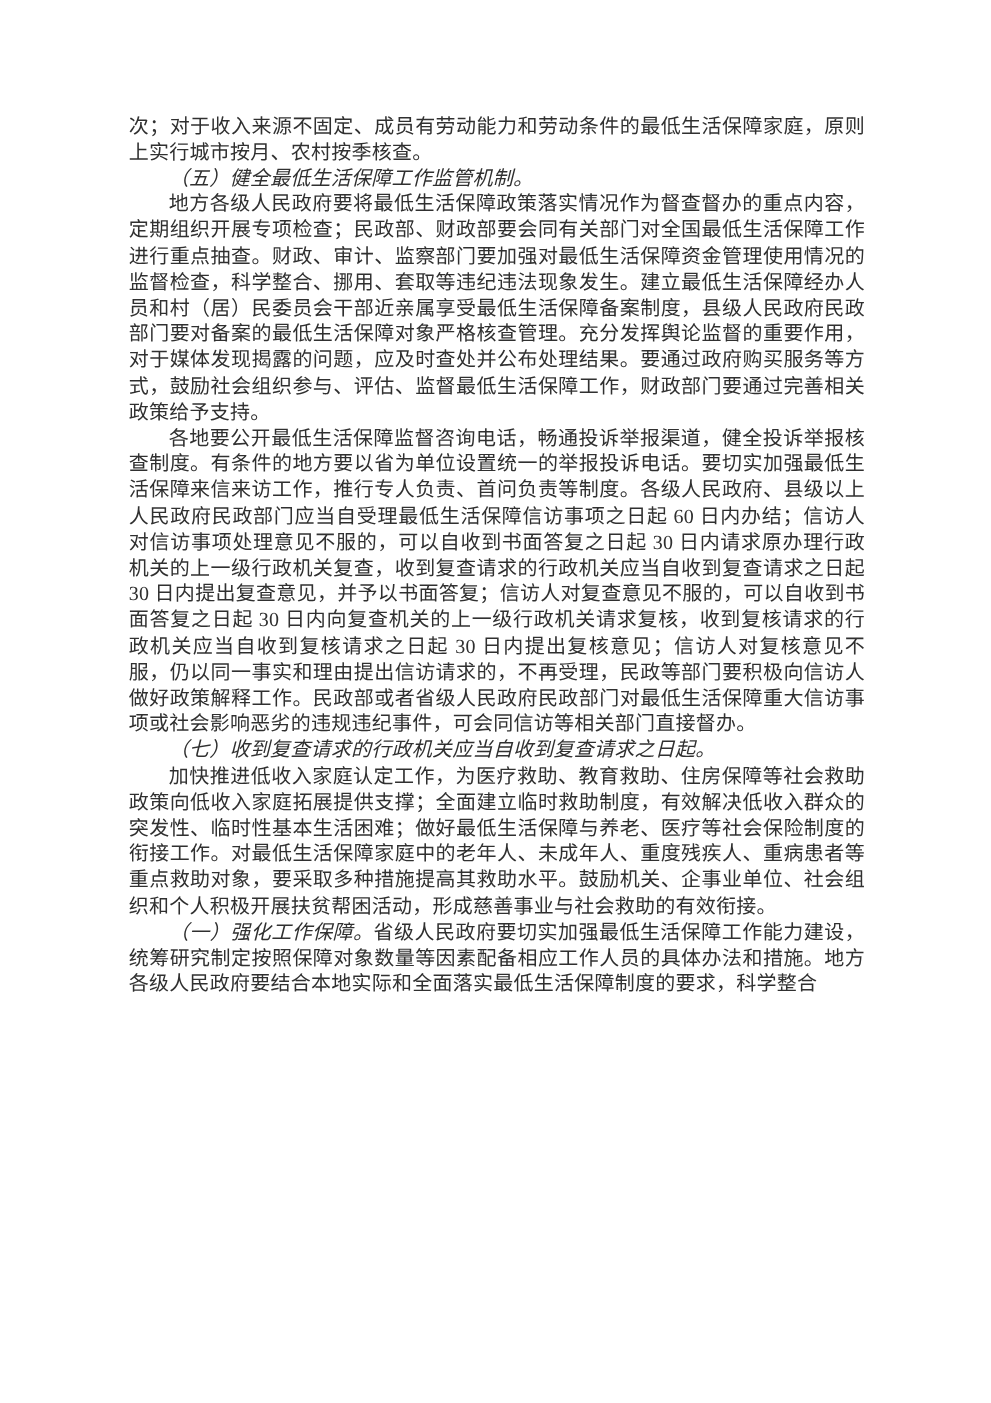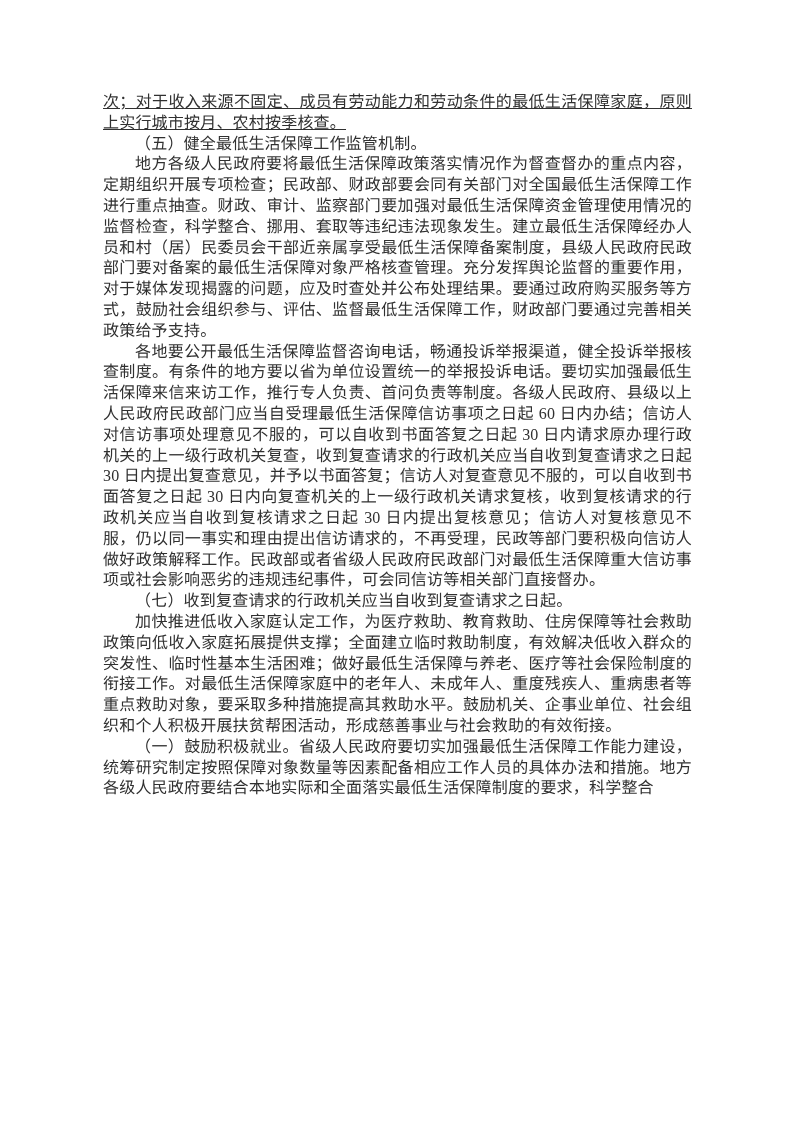--- a/index.html
+++ b/index.html
@@ -31,23 +31,23 @@
     text-align: justify;
     letter-spacing: 0.2px;
   }
   .textblock p {
     margin: 0;
     padding: 0;
     text-indent: 2em;
   }
   .textblock p.noindent {
     text-indent: 0;
-    text-decoration: underline;
   }
   .kaiti {
+    font-style: italic;
   }
 </style>
 </head>
 <body>
 
 <div class="page">
   <div class="textblock">
 
     <p class="noindent">次；对于收入来源不固定、成员有劳动能力和劳动条件的最低生活保障家庭，原则上实行城市按月、农村按季核查。</p>
 
@@ -57,16 +57,16 @@
 
 
     <p>各地要公开最低生活保障监督咨询电话，畅通投诉举报渠道，健全投诉举报核查制度。有条件的地方要以省为单位设置统一的举报投诉电话。要切实加强最低生活保障来信来访工作，推行专人负责、首问负责等制度。各级人民政府、县级以上人民政府民政部门应当自受理最低生活保障信访事项之日起 60 日内办结；信访人对信访事项处理意见不服的，可以自收到书面答复之日起 30 日内请求原办理行政机关的上一级行政机关复查，收到复查请求的行政机关应当自收到复查请求之日起 30 日内提出复查意见，并予以书面答复；信访人对复查意见不服的，可以自收到书面答复之日起 30 日内向复查机关的上一级行政机关请求复核，收到复核请求的行政机关应当自收到复核请求之日起 30 日内提出复核意见；信访人对复核意见不服，仍以同一事实和理由提出信访请求的，不再受理，民政等部门要积极向信访人做好政策解释工作。民政部或者省级人民政府民政部门对最低生活保障重大信访事项或社会影响恶劣的违规违纪事件，可会同信访等相关部门直接督办。</p>
 
     <p class="kaiti">（七）收到复查请求的行政机关应当自收到复查请求之日起。</p>
 
     <p>加快推进低收入家庭认定工作，为医疗救助、教育救助、住房保障等社会救助政策向低收入家庭拓展提供支撑；全面建立临时救助制度，有效解决低收入群众的突发性、临时性基本生活困难；做好最低生活保障与养老、医疗等社会保险制度的衔接工作。对最低生活保障家庭中的老年人、未成年人、重度残疾人、重病患者等重点救助对象，要采取多种措施提高其救助水平。鼓励机关、企事业单位、社会组织和个人积极开展扶贫帮困活动，形成慈善事业与社会救助的有效衔接。</p>
 
 
 
-    <p><span class="kaiti">（一）鼓励积极就业。</span><span>省级人民政府要切实加强最低生活保障工作能力建设，统筹研究制定按照保障对象数量等因素配备相应工作人员的具体办法和措施。地方各级人民政府要结合本地实际和全面落实最低生活保障制度的要求，科学整合</span></p>
+    <p><span class="kaiti">（一）强化工作保障。</span><span>省级人民政府要切实加强最低生活保障工作能力建设，统筹研究制定按照保障对象数量等因素配备相应工作人员的具体办法和措施。地方各级人民政府要结合本地实际和全面落实最低生活保障制度的要求，科学整合</span></p>
 
   </div>
 </div>
 
 </body></html>

